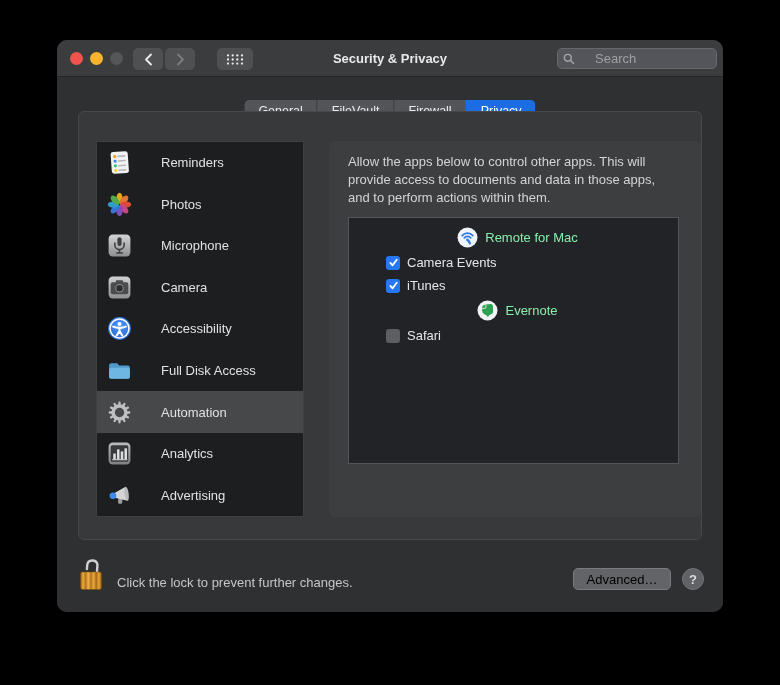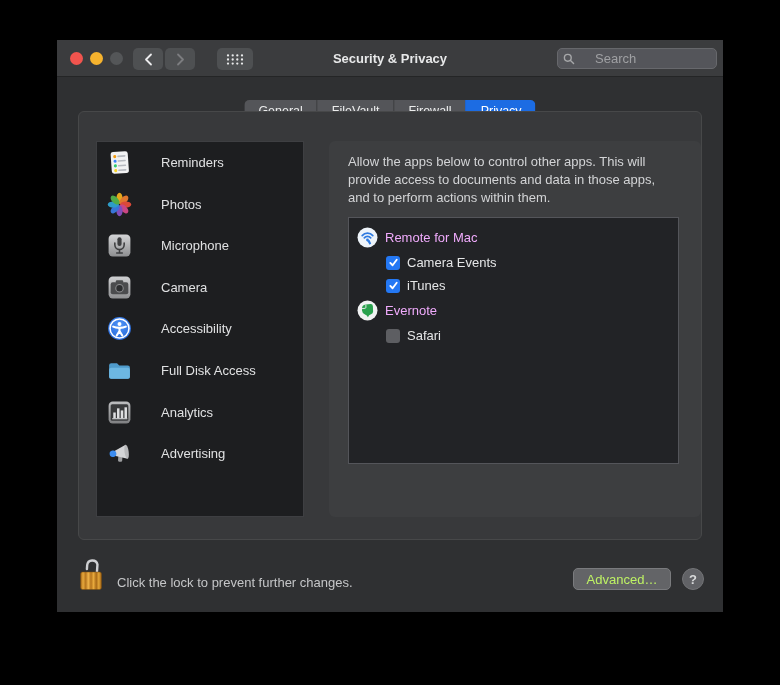--- a/index.html
+++ b/index.html
@@ -1,20 +1,20 @@
 <!DOCTYPE html>
 <html><head>
 <meta charset="utf-8">
 <style>
   * { margin:0; padding:0; box-sizing:border-box; }
   html,body { background:#000; }
   .stage { position:relative; width:780px; height:685px; background:#000; overflow:hidden;
            font-family:"Liberation Sans","DejaVu Sans",sans-serif; }
   .window { position:absolute; left:57px; top:40px; width:666px; height:572px;
-            background:#2f3032; border-radius:0; overflow:hidden;
+            background:#2f3032; border-radius:10px; overflow:hidden;
             box-shadow:0 25px 60px rgba(0,0,0,.6); }
 
   
   .titlebar { position:relative; height:37px; background:#3b3c3e; border-bottom:1px solid #242526; }
   .traffic { position:absolute; top:12px; width:13px; height:13px; border-radius:50%; }
   .tl-close { left:13px; background:#f1544e; }
   .tl-min   { left:33px; background:#f6b32e; }
   .tl-zoom  { left:53px; background:#545658; }
   .navbtn { position:absolute; top:8px; height:22px; background:#4e5052; border-radius:5px;
             display:flex; align-items:center; justify-content:center; }
@@ -51,34 +51,34 @@
           color:#e0e1e2; font-size:13px; }
   .srow.selected { background:#47484a; }
   .srow svg { flex:0 0 auto; }
 
   .rightpane { position:absolute; left:250px; top:29px; width:372px; height:376px;
                background:#3d3e40; border-radius:6px; }
   .desc { position:absolute; left:19px; right:22px; top:12px; color:#d3d4d6;
           font-size:13px; line-height:18px; }
   .appsbox { position:absolute; left:19px; top:76px; width:331px; height:247px;
              background:#222326; border:1px solid #54555a; padding:6px 0 0 8px; overflow:hidden; }
-  .approw  { display:flex; align-items:center; gap:7px; height:27px; color:#f0abfc; font-size:13px; }
+  .approw  { display:flex; align-items:center; gap:7px; height:27px; color:#86efac; font-size:13px;justify-content:center; }
   .checkrow{ display:flex; align-items:center; gap:7px; height:23px; padding-left:29px;
              color:#e5e6e7; font-size:13px; }
   .checkbox { width:14px; height:14px; border-radius:3px; background:#5d5e62;
               display:flex; align-items:center; justify-content:center; }
   .checkbox svg { display:none; }
   .checkbox.checked { background:#2478f4; }
   .checkbox.checked svg { display:block; }
 
   
   .footer-lock { position:absolute; left:19px; top:479px; }
   .footer-text { position:absolute; left:60px; top:498px; color:#c5c6c8; font-size:13px; }
   .advanced { position:absolute; left:516px; top:491px; width:98px; height:22px;
-              background:#636467; border:1px solid #7a7b7e; border-radius:5px; color:#bef264;
+              background:#636467; border:1px solid #7a7b7e; border-radius:5px; color:#000000;
               font-size:13px; display:flex; align-items:center; justify-content:center; }
   .help { position:absolute; left:625px; top:491px; width:22px; height:22px; border-radius:50%;
           background:#616266; border:1px solid #737477; color:#d9dadb; font-size:13px;
           font-weight:700; display:flex; align-items:center; justify-content:center; }
 </style>
 </head>
 <body>
 
 <div class="stage">
   <div class="window">
@@ -233,20 +233,35 @@
           </div>
 
           <div class="srow">
             <svg width="27" height="27" viewBox="0 0 26 26">
               <path d="M3,8 a2,2 0 0 1 2,-2 h5.6 l2.2,2.2 H21 a2,2 0 0 1 2,2 V19 a2,2 0 0 1 -2,2 H5 a2,2 0 0 1 -2,-2 Z" fill="#4f9bcb"></path>
               <rect x="3" y="10.3" width="20" height="10.7" rx="2" fill="#6db7e2"></rect>
             </svg>
             <span>Full Disk Access</span>
           </div>
 
+          <div class="srow selected">
+            <svg width="27" height="27" viewBox="0 0 26 26">
+              <g fill="#bfc0c2">
+                <rect x="11.9" y="2.5" width="2.2" height="21" rx="1" transform="rotate(0 13 13)"></rect>
+                <rect x="11.9" y="2.5" width="2.2" height="21" rx="1" transform="rotate(30 13 13)"></rect>
+                <rect x="11.9" y="2.5" width="2.2" height="21" rx="1" transform="rotate(60 13 13)"></rect>
+                <rect x="11.9" y="2.5" width="2.2" height="21" rx="1" transform="rotate(90 13 13)"></rect>
+                <rect x="11.9" y="2.5" width="2.2" height="21" rx="1" transform="rotate(120 13 13)"></rect>
+                <rect x="11.9" y="2.5" width="2.2" height="21" rx="1" transform="rotate(150 13 13)"></rect>
+                <circle cx="13" cy="13" r="7.9"></circle>
+              </g>
+              <circle cx="13" cy="13" r="4.5" fill="#47484a"></circle>
+            </svg>
+            <span>Automation</span>
+          </div>
 
           <div class="srow">
             <svg width="27" height="27" viewBox="0 0 26 26">
               <defs>
                   <linearGradient id="anag" x1="0" y1="0" x2="0" y2="1">
                 <stop offset="0" stop-color="#bdbec0"></stop>
                     <stop offset="1" stop-color="#7f8082"></stop>
                   </linearGradient>
                 </defs>
               <rect x="2.5" y="2.5" width="21" height="21" rx="4" fill="url(#anag)"></rect>

